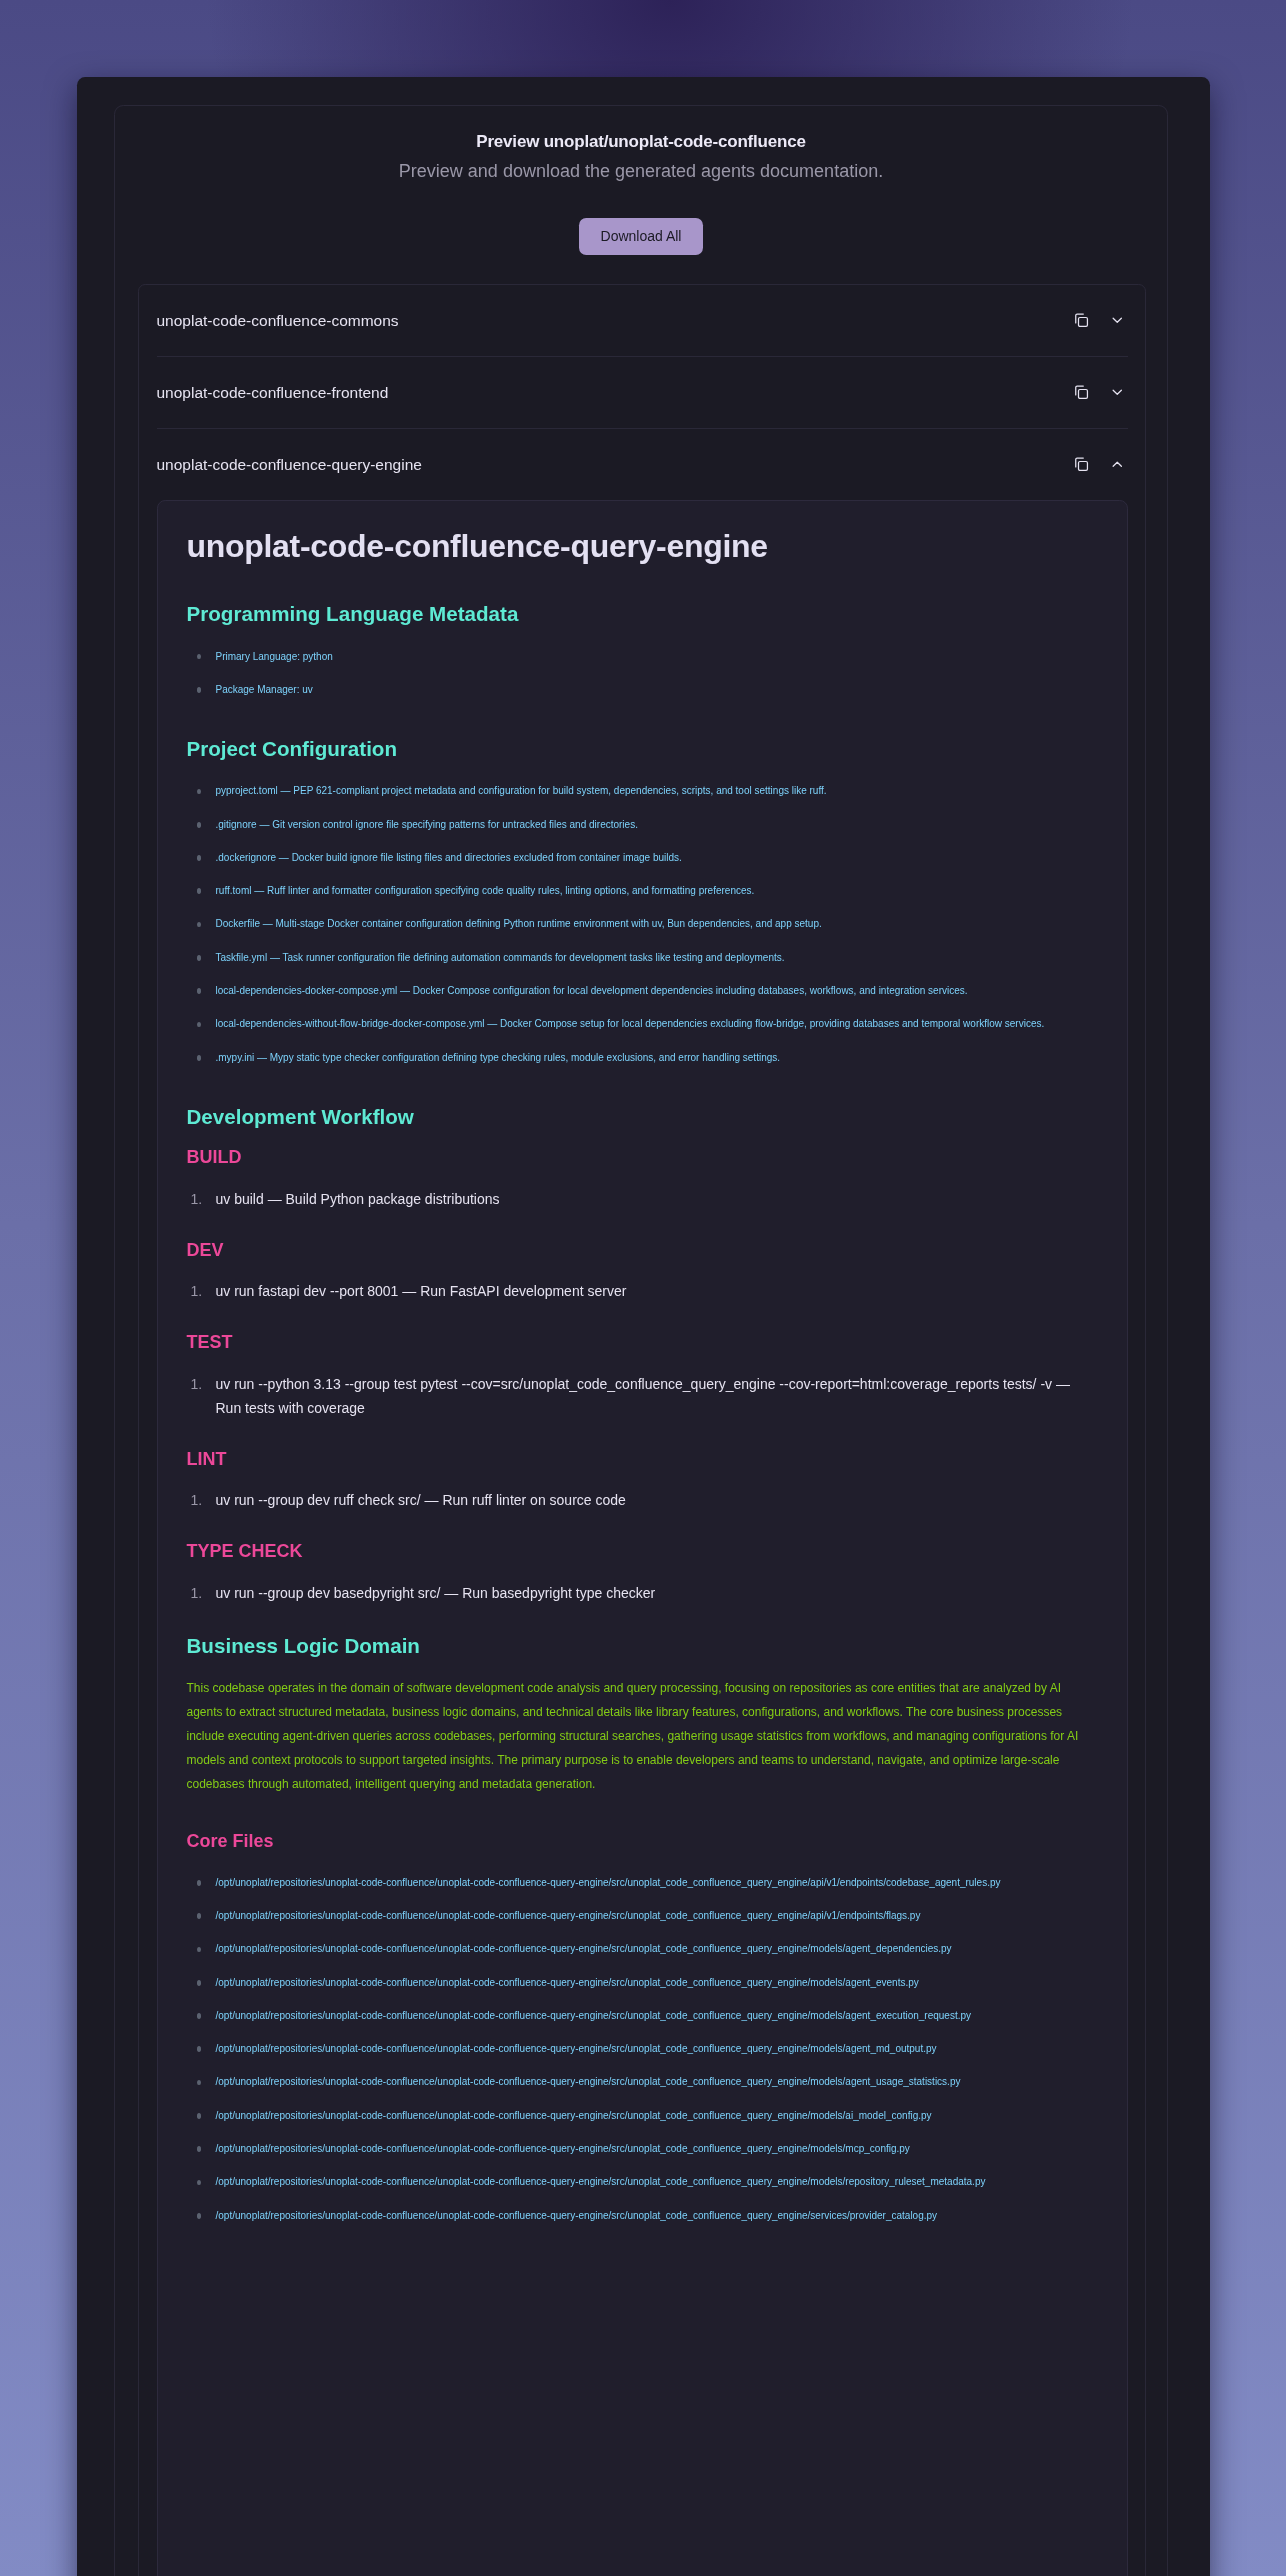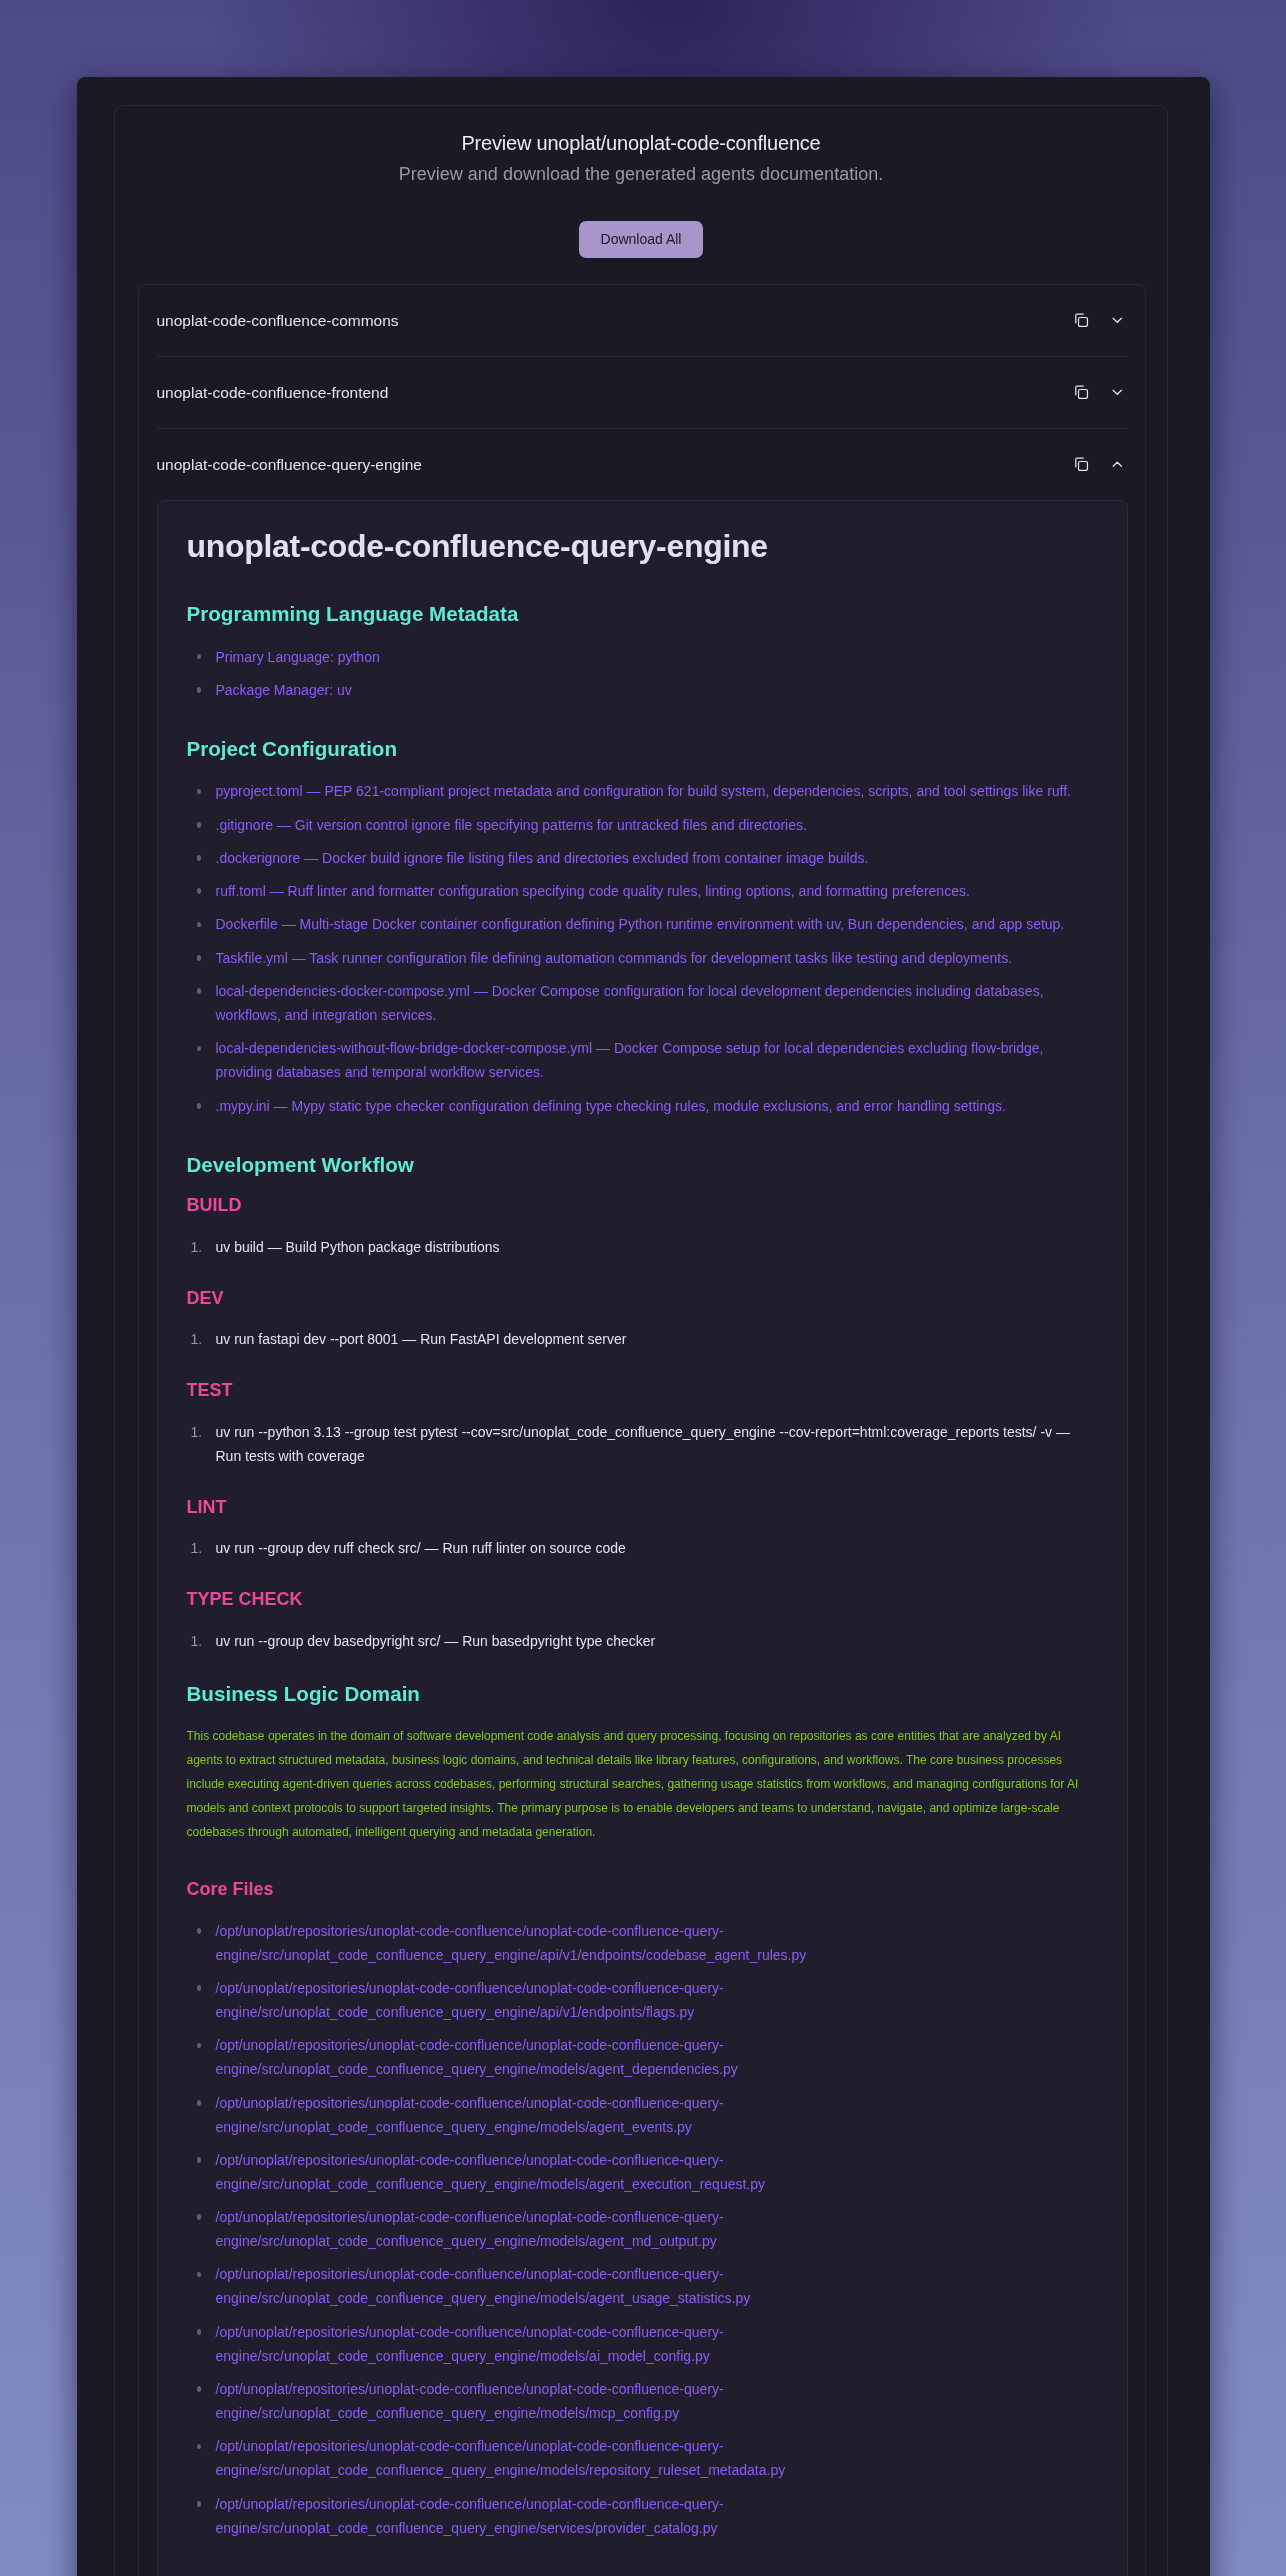--- a/index.html
+++ b/index.html
@@ -15,21 +15,21 @@
   .modal {
     position: absolute; left: 77px; top: 77px; width: 1133px; height: 2906px;
     background: #1b1a24; border-radius: 8.2px;
     box-shadow: 0 10.3px 31px rgba(10,8,30,0.55);
   }
   .card {
     position: absolute; left: 37px; top: 28px; width: 1054px; height: 2831px;
     border: 1px solid #2a2838; border-radius: 9.3px; background: #1b1a24;
   }
   .header { text-align: center; padding-top: 26px; }
-  .title { color: #ece9f7; font-weight: 400; font-size: 20px; letter-spacing: -0.2px; }
+  .title { color: #ece9f7; font-weight: 700; font-size: 17px; letter-spacing: -0.2px; }
   .subtitle { color: #9a97a8; font-size: 18px; margin-top: 9.3px; }
   .dl-wrap { text-align: center; margin-top: 36px; }
   .dl-btn {
     display: inline-block; background: #a896ca; color: #1b1a24;
     font-family: "Liberation Sans", sans-serif; font-size: 14px;
     padding: 0 22px; height: 37px; line-height: 37px;
     border: none; border-radius: 7.2px; cursor: pointer;
   }
   .accordion {
     position: absolute; left: 23px; top: 178px; width: 1008px; height: 2604px;
@@ -47,21 +47,21 @@
   .icon svg { width: 100%; height: 100%; }
   .doc {
     margin: 0 0 17.5px 0; background: #201e2c; border: 1px solid #2d2a3d;
     border-radius: 8.2px; padding: 27px 29px 31px 29px; color: #e6e3f1;
     min-height: 2300px;
   }
   .doc h1 { font-size: 32px; font-weight: 700; color: #e3e0f2; margin-bottom: 37px; letter-spacing: -0.3px; }
   .doc h2 { font-size: 20.6px; font-weight: 700; color: #5eead4; margin: 0 0 18.5px 0; }
   .doc h3 { font-size: 18px; font-weight: 700; color: #ec4899; margin: 0 0 18.5px 0; }
   .doc ul, .doc ol { margin: 0 0 35px 0; padding-left: 29px; }
-  .doc ul li { list-style: none; position: relative; font-size: 14px; line-height: 24px; margin-bottom: 9.3px; color: #8b5cf6; }
+  .doc ul li { list-style: none; position: relative; font-size: 10px; line-height: 24px; margin-bottom: 9.3px; color: #7dd3fc; }
   .doc ul li::before {
     content: ""; position: absolute; left: -18.5px; top: 9.3px;
     width: 4.1px; height: 5.7px; border-radius: 50%; background: #5b6270;
   }
   .doc ol li { list-style: none; position: relative; font-size: 14px; line-height: 24px; margin-bottom: 9.3px; }
   .doc ol li::before {
     content: "1."; position: absolute; left: -25px; color: #9a97a8;
   }
   .doc p { font-size: 12px; line-height: 24px; margin-bottom: 35px; color: #84cc16; }
   .wf-sub { margin-bottom: 0; }

